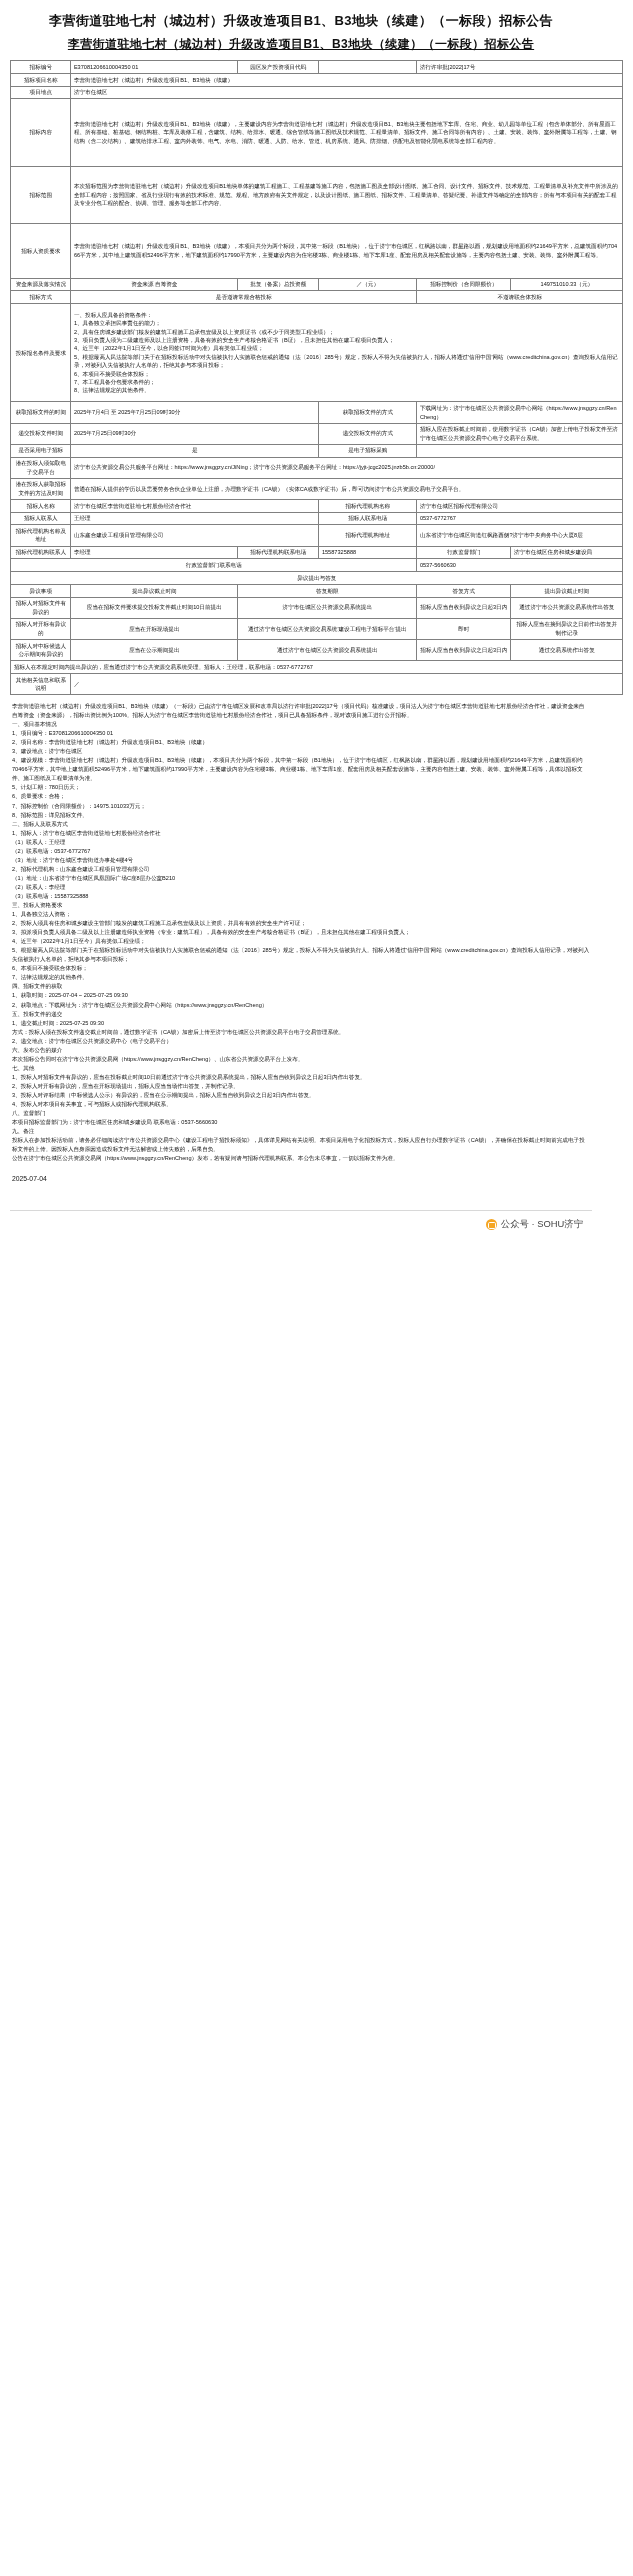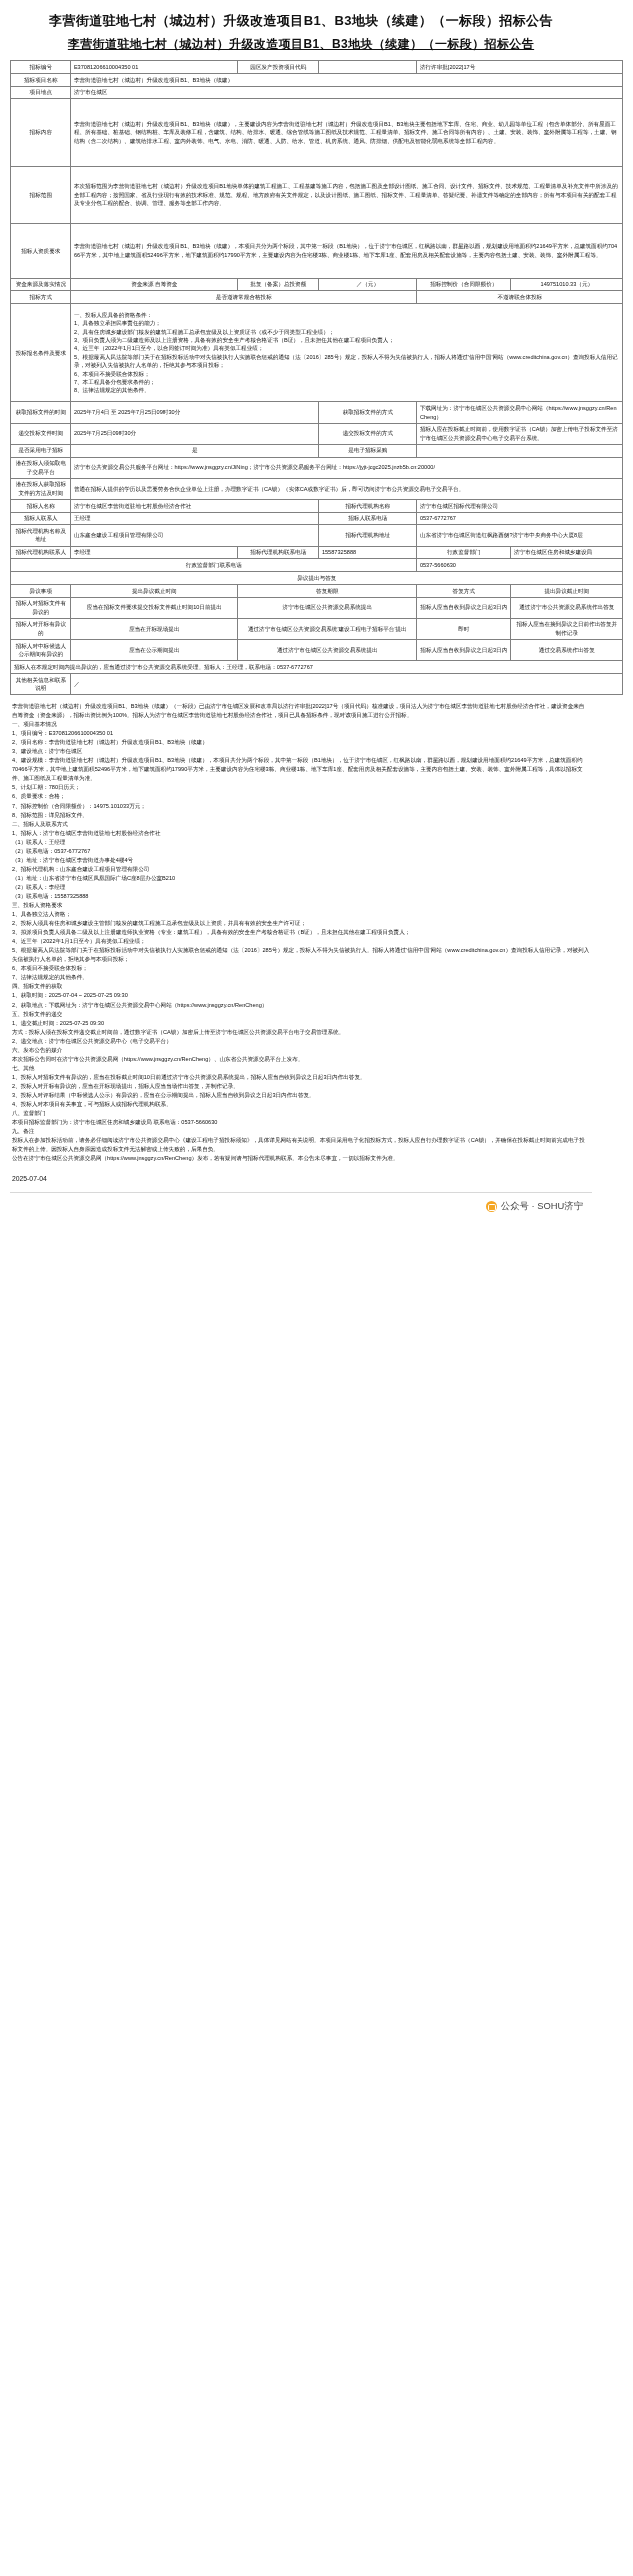--- a/index.html
+++ b/index.html
@@ -51,21 +51,21 @@
   td.center{text-align:center;}
   .pblock p{margin:0;}
   .free{
     font-size:5.6px;
     line-height:1.62;
     margin-top:6.8px;
     padding:0 1.7px 0 1.7px;
   }
   .free p{margin:0 0 0 0;}
   .footer{
-    margin-top:10px;
+    margin-top:28px;
     border-top:0.9px solid #d8d8d8;
     height:26px;
     display:flex;
     align-items:center;
     justify-content:flex-end;
     padding-right:8.6px;
     font-size:9.4px;
     color:#444;
   }
   .date-line{font-size:6.8px;margin:12px 0 1.7px 1.7px;}

